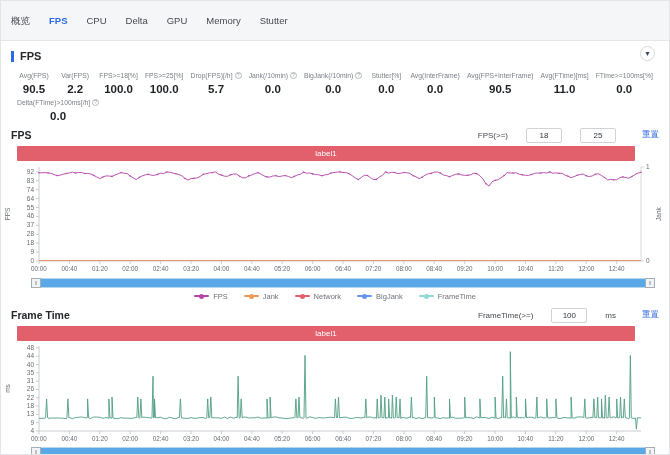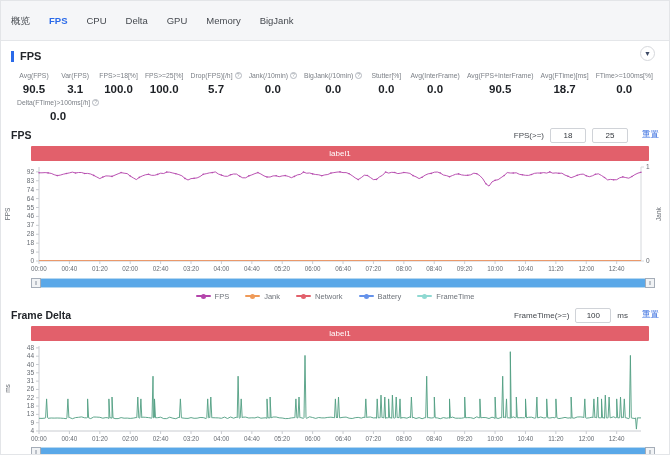--- a/index.html
+++ b/index.html
@@ -17,24 +17,24 @@
   
   .stats-row{display:flex;justify-content:space-between;padding:6px 16px 0 16px;}
   .stats-row2{display:flex;padding:4px 16px 0 16px;}
   .stat{display:flex;flex-direction:column;align-items:center;min-width:34px;}
   .stat-label{font-size:6.8px;color:#7c8087;white-space:nowrap;display:flex;align-items:center;gap:2px;}
   .stat-value{font-size:11.5px;font-weight:bold;color:#1d2025;margin-top:4px;}
   .help-ic{display:inline-flex;width:7px;height:7px;border:0.5px solid #b3b8bf;border-radius:50%;color:#9aa0a6;font-size:5px;align-items:center;justify-content:center;line-height:1;}
   
   .chart-head{display:flex;align-items:center;margin:5px 10px 3px 10px;height:16px;}
   .chart-title{font-size:10.5px;font-weight:bold;color:#23262b;flex:0 0 auto;}
-  .chart-controls{margin-left:auto;display:flex;align-items:center;gap:6px;font-size:8px;color:#45494f;}
+  .chart-controls{margin-left:auto;display:flex;align-items:center;gap:18px;font-size:8px;color:#45494f;}
   .thr-input{width:36px;height:15px;border:1px solid #d0d3d8;border-radius:2px;font-size:8px;text-align:center;color:#33373d;padding:0;background:#fff;}
   .reset-link{color:#3a6fe0;font-size:8.5px;cursor:pointer;margin-left:8px;}
-  .banner{height:15px;margin-left:30px;width:618px;background:#e2606b;border-radius:1px;display:flex;align-items:center;justify-content:center;}
+  .banner{height:15px;margin-left:16px;width:618px;background:#e2606b;border-radius:1px;display:flex;align-items:center;justify-content:center;}
   .banner span{color:#fff;font-size:8px;}
   svg{display:block;}
   
   .dz{position:relative;margin-left:30px;width:624px;height:10px;background:#cfe6f7;border:1px solid #b5d7f0;margin-top:1px;}
   .dz-fill{position:absolute;left:0;top:0;height:100%;width:100%;background:#5aa8e8;}
   .dz-handle{position:absolute;top:-1px;width:10px;height:10px;background:#f1f3f5;border:1px solid #a5adb8;z-index:2;display:flex;align-items:center;justify-content:center;font-size:6px;color:#8a93a0;cursor:ew-resize;line-height:1;}
   .dz-handle.left{left:-1px;}
   .dz-handle.right{right:-1px;}
   
   .legend{display:flex;justify-content:center;gap:16px;margin-top:2px;height:12px;align-items:center;}
@@ -48,39 +48,39 @@
 
 <div id="app">
 
   <div class="topbar" id="tabbar">
       <div class="tab">概览</div>
       <div class="tab active">FPS</div>
       <div class="tab">CPU</div>
       <div class="tab">Delta</div>
       <div class="tab">GPU</div>
       <div class="tab">Memory</div>
-      <div class="tab">BigJank</div>
+      <div class="tab">Stutter</div>
     </div>
 
   <div class="sec-head">
     <div class="sec-bar"></div>
     <div class="sec-title">FPS</div>
     <div class="collapse-btn">
       <span>▼</span>
     </div>
   </div>
 
   <div class="stats-row" id="stats1">
       <div class="stat">
         <div class="stat-label">Avg(FPS)</div>
         <div class="stat-value">90.5</div>
       </div>
       <div class="stat">
         <div class="stat-label">Var(FPS)</div>
-        <div class="stat-value">3.1</div>
+        <div class="stat-value">2.2</div>
       </div>
       <div class="stat">
         <div class="stat-label">FPS&gt;=18[%]</div>
         <div class="stat-value">100.0</div>
       </div>
       <div class="stat">
         <div class="stat-label">FPS&gt;=25[%]</div>
         <div class="stat-value">100.0</div>
       </div>
       <div class="stat">
@@ -102,21 +102,21 @@
       <div class="stat">
         <div class="stat-label">Avg(InterFrame)</div>
         <div class="stat-value">0.0</div>
       </div>
       <div class="stat">
         <div class="stat-label">Avg(FPS+InterFrame)</div>
         <div class="stat-value">90.5</div>
       </div>
       <div class="stat">
         <div class="stat-label">Avg(FTime)[ms]</div>
-        <div class="stat-value">18.7</div>
+        <div class="stat-value">11.0</div>
       </div>
       <div class="stat">
         <div class="stat-label">FTime&gt;=100ms[%]</div>
         <div class="stat-value">0.0</div>
       </div>
     </div>
   <div class="stats-row2" id="stats2">
       <div class="stat">
         <div class="stat-label">Delta(FTime)&gt;100ms[/h]<span class="help-ic">?</span></div>
         <div class="stat-value">0.0</div>
@@ -297,30 +297,30 @@
       <div class="lg-item">
         <span class="lg-marker" style="background: rgb(239, 154, 88);"></span>
         <span class="lg-label">Jank</span>
       </div>
       <div class="lg-item">
         <span class="lg-marker" style="background: rgb(226, 96, 107);"></span>
         <span class="lg-label">Network</span>
       </div>
       <div class="lg-item">
         <span class="lg-marker" style="background: rgb(101, 146, 234);"></span>
-        <span class="lg-label">Battery</span>
+        <span class="lg-label">BigJank</span>
       </div>
       <div class="lg-item">
         <span class="lg-marker" style="background: rgb(143, 217, 210);"></span>
         <span class="lg-label">FrameTime</span>
       </div>
     </div>
 
   <div class="chart-head">
-    <div class="chart-title">Frame Delta</div>
+    <div class="chart-title">Frame Time</div>
     <div class="chart-controls">
       <span>FrameTime(&gt;=)</span>
       <input class="thr-input" value="100" style="">
       <span>ms</span>
       <span class="reset-link">重置</span>
     </div>
   </div>
   <div class="banner">
     <span>label1</span>
   </div>

